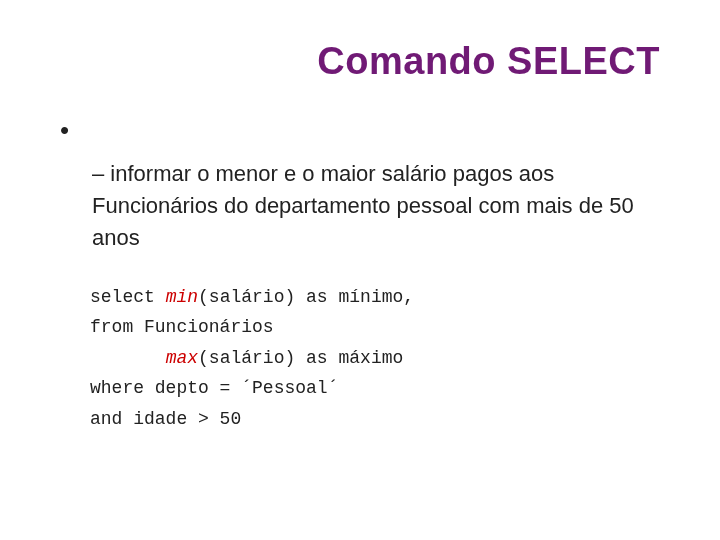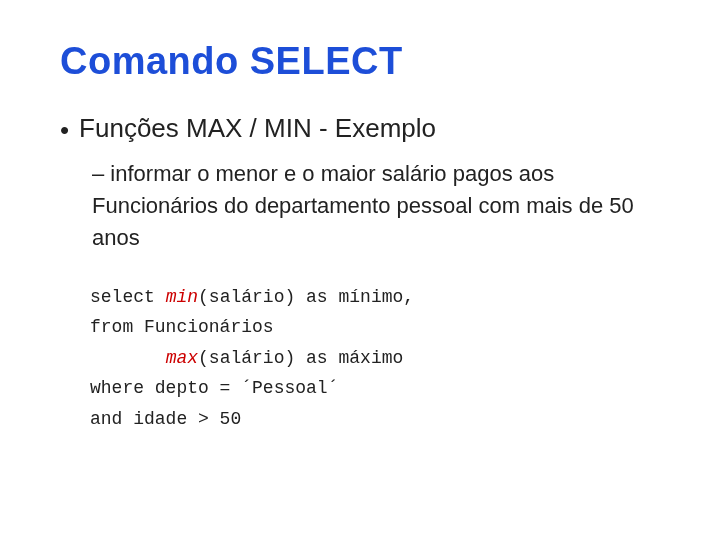--- a/index.html
+++ b/index.html
@@ -19,24 +19,24 @@
     .slide-container {
       width: 720px;
       height: 540px;
       padding: 40px 60px;
       display: flex;
       flex-direction: column;
       gap: 20px;
     }
 
     .slide-title {
-      text-align: left;
+      text-align: right;
       font-size: 38px;
       font-weight: bold;
-      color: #1d4ed8;
+      color: #701a75;
       margin-bottom: 10px;
       letter-spacing: 0.5px;
     }
 
     .bullet-section {
       display: flex;
       flex-direction: column;
       gap: 12px;
     }
 
@@ -92,21 +92,20 @@
 <body>
 
 <div class="slide-container">
 
   <h1 class="slide-title">Comando SELECT</h1>
 
   <div class="bullet-section">
 
     <div class="bullet-item">
       <span class="bullet-dot">•</span>
-      <span class="bullet-text">Funções MAX / MIN - Exemplo</span>
     </div>
 
     <div class="sub-item">– informar o menor e o maior salário pagos aos Funcionários do departamento pessoal com mais de 50 anos</div>
 
     <div class="code-block">
       <span class="code-line"><span>select </span><span class="code-function">min</span><span>(salário) </span><span>as</span><span> mínimo,</span></span>
       <span class="code-line">from Funcionários</span>
       <span class="code-line"><span>       </span><span class="code-function">max</span><span>(salário) </span><span>as</span><span> máximo</span></span>
       <span class="code-line">where depto = ´Pessoal´</span>
       <span class="code-line"><span>and</span><span> idade &gt; 50</span></span>

